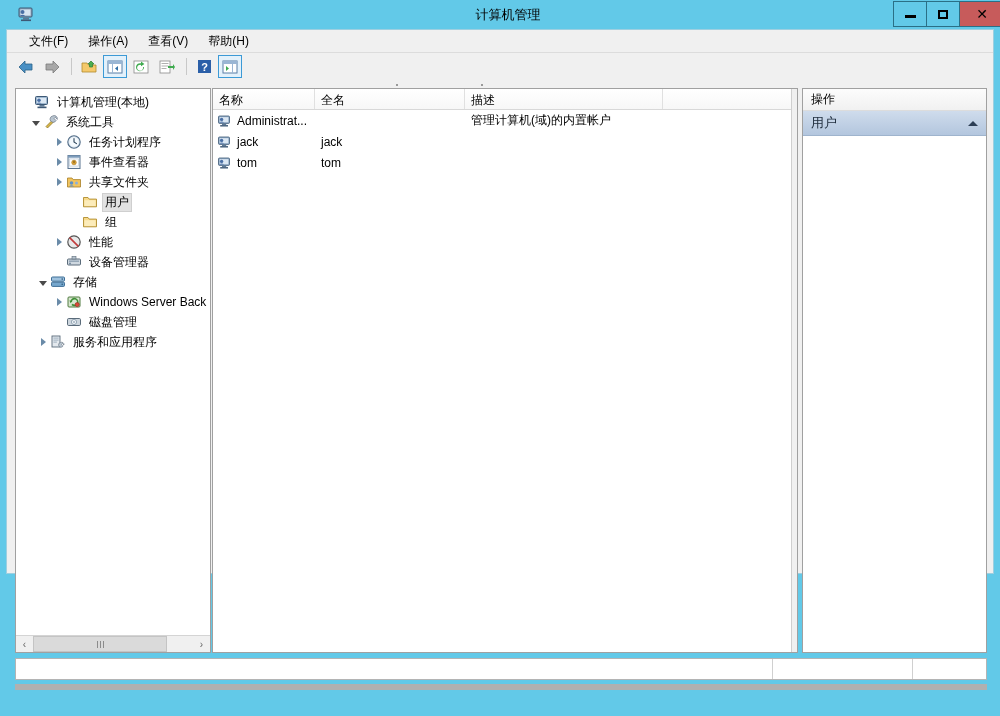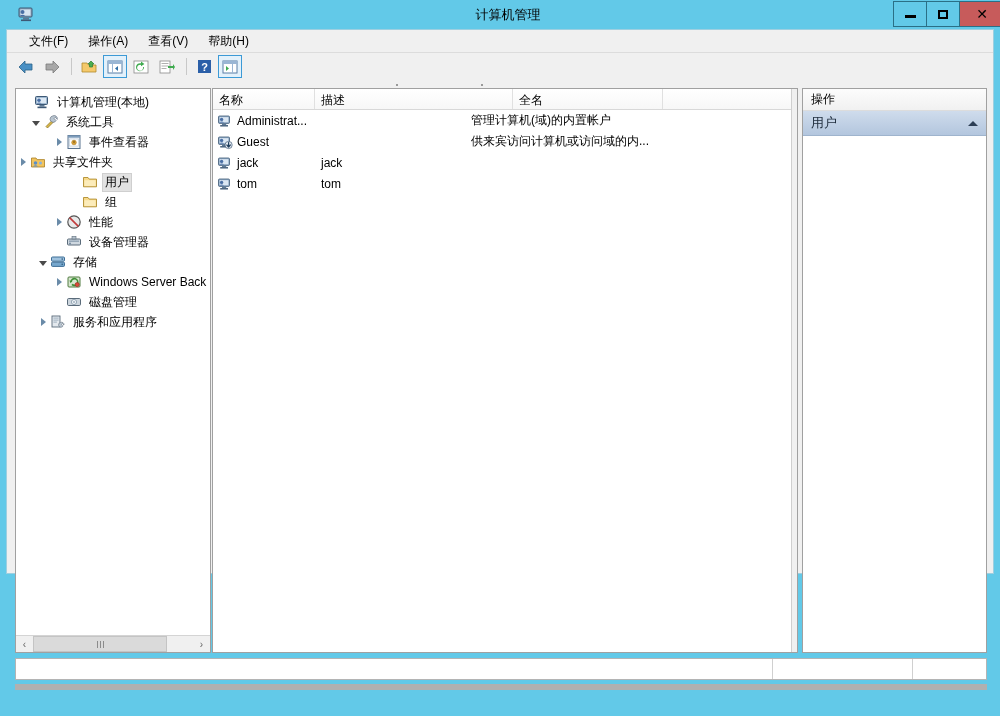--- a/index.html
+++ b/index.html
@@ -496,30 +496,43 @@
               </svg>
             </span>
             <span class="lbl">系统工具</span>
           </div>
           <div class="trow" style="padding-left: 36px;">
             <span class="exp">
               <span class="exp-collapsed"></span>
             </span>
             <span class="ticon">
               <svg width="16" height="16" viewBox="0 0 16 16">
+                <circle cx="8" cy="8" r="6.2" fill="#dfe8f0" stroke="#4f6a85" stroke-width="1.1"></circle>
+                <circle cx="8" cy="8" r="4.6" fill="#f6fafd"></circle>
+                <path d="M8 4.6 L8 8 L10.5 9.6" stroke="#2b4258" stroke-width="1.1" fill="none" stroke-linecap="round"></path>
+              </svg>
+            </span>
+            <span class="lbl">任务计划程序</span>
+          </div>
+          <div class="trow" style="padding-left: 36px;">
+            <span class="exp">
+              <span class="exp-collapsed"></span>
+            </span>
+            <span class="ticon">
+              <svg width="16" height="16" viewBox="0 0 16 16">
                 <rect x="2" y="1.5" width="12" height="13" fill="#eef3f8" stroke="#5a7490"></rect>
                 <rect x="2" y="1.5" width="12" height="2.2" fill="#7d9cbb"></rect>
                 <rect x="3.5" y="5" width="9" height="7" fill="#fff" stroke="#b9c8d6" stroke-width="0.6"></rect>
                 <circle cx="8" cy="8.5" r="2.3" fill="#e0a83a" stroke="#a8761c" stroke-width="0.6"></circle>
                 <rect x="7.5" y="6.8" width="1" height="2.4" fill="#6b4a10"></rect>
               </svg>
             </span>
             <span class="lbl">事件查看器</span>
           </div>
-          <div class="trow" style="">
+          <div class="trow" style="padding-left: 36px;">
             <span class="exp">
               <span class="exp-collapsed"></span>
             </span>
             <span class="ticon">
               <svg width="16" height="16" viewBox="0 0 16 16">
                 <path d="M1.5 4 L6 4 L7.2 5.6 L14.5 5.6 L14.5 13 L1.5 13 Z" fill="#f2c45e" stroke="#a87f24" stroke-width="0.8"></path>
                 <circle cx="5.5" cy="9" r="1.8" fill="#5b8fc9"></circle>
                 <path d="M3 12.4 q2.5 -2.4 5 0 z" fill="#5b8fc9"></path>
                 <circle cx="10.5" cy="9" r="1.5" fill="#8ab0dc"></circle>
               </svg>
@@ -634,22 +647,22 @@
               <div class="grip"></div>
           </div>
         </div>
         <div class="hs-arrow">›</div>
       </div>
     </div>
 
     <div class="pane list-pane">
       <div class="lheader" id="list-header">
           <div class="lhcell" style="width: 102px;">名称</div>
+          <div class="lhcell" style="width: 150px;">全名</div>
           <div class="lhcell" style="width: 198px;">描述</div>
-          <div class="lhcell" style="width: 150px;">全名</div>
           <div class="lhcell" style="width: 131px;"></div>
         </div>
       <div id="list-body">
           <div class="lrow">
             <div class="lcell name" style="width: 102px;">
               <span class="licon"><svg width="16" height="16" viewBox="0 0 16 16">
                   <rect x="1.5" y="3" width="11" height="7.4" rx="1" fill="#93aec8" stroke="#3d5875" stroke-width="0.8"></rect>
                   <rect x="2.7" y="4.2" width="8.6" height="5" fill="#dbe7f3"></rect>
                   <rect x="5" y="10.7" width="4.2" height="1.4" fill="#5e7a96"></rect>
                   <rect x="3.2" y="12.1" width="7.8" height="1.4" fill="#3d5875"></rect>
@@ -663,37 +676,20 @@
           </div>
           <div class="lrow">
             <div class="lcell name" style="width: 102px;">
               <span class="licon"><svg width="16" height="16" viewBox="0 0 16 16">
                   <rect x="1.5" y="3" width="11" height="7.4" rx="1" fill="#93aec8" stroke="#3d5875" stroke-width="0.8"></rect>
                   <rect x="2.7" y="4.2" width="8.6" height="5" fill="#dbe7f3"></rect>
                   <rect x="5" y="10.7" width="4.2" height="1.4" fill="#5e7a96"></rect>
                   <rect x="3.2" y="12.1" width="7.8" height="1.4" fill="#3d5875"></rect>
                   <circle cx="4.6" cy="6.4" r="1.7" fill="#4a6fa5"></circle>
                   <path d="M2.1 9.5 q2.5 -2.2 5 0 z" fill="#4a6fa5"></path>
-                  <circle cx="11.6" cy="11" r="3.6" fill="#e8eef5" stroke="#3d5875" stroke-width="0.7"></circle>
-                  <path d="M11.6 8.6 L11.6 12.4 M9.9 11 L11.6 13.1 L13.3 11" stroke="#1f3d5c" stroke-width="1.2" fill="none" stroke-linecap="round" stroke-linejoin="round"></path>
-                </svg></span>
-              <span>Guest</span>
-            </div>
-            <div class="lcell" style="width: 150px;"></div>
-            <div class="lcell" style="width: 198px;">供来宾访问计算机或访问域的内...</div>
-          </div>
-          <div class="lrow">
-            <div class="lcell name" style="width: 102px;">
-              <span class="licon"><svg width="16" height="16" viewBox="0 0 16 16">
-                  <rect x="1.5" y="3" width="11" height="7.4" rx="1" fill="#93aec8" stroke="#3d5875" stroke-width="0.8"></rect>
-                  <rect x="2.7" y="4.2" width="8.6" height="5" fill="#dbe7f3"></rect>
-                  <rect x="5" y="10.7" width="4.2" height="1.4" fill="#5e7a96"></rect>
-                  <rect x="3.2" y="12.1" width="7.8" height="1.4" fill="#3d5875"></rect>
-                  <circle cx="4.6" cy="6.4" r="1.7" fill="#4a6fa5"></circle>
-                  <path d="M2.1 9.5 q2.5 -2.2 5 0 z" fill="#4a6fa5"></path>
                 </svg></span>
               <span>jack</span>
             </div>
             <div class="lcell" style="width: 150px;">jack</div>
             <div class="lcell" style="width: 198px;"></div>
           </div>
           <div class="lrow">
             <div class="lcell name" style="width: 102px;">
               <span class="licon"><svg width="16" height="16" viewBox="0 0 16 16">
                   <rect x="1.5" y="3" width="11" height="7.4" rx="1" fill="#93aec8" stroke="#3d5875" stroke-width="0.8"></rect>

